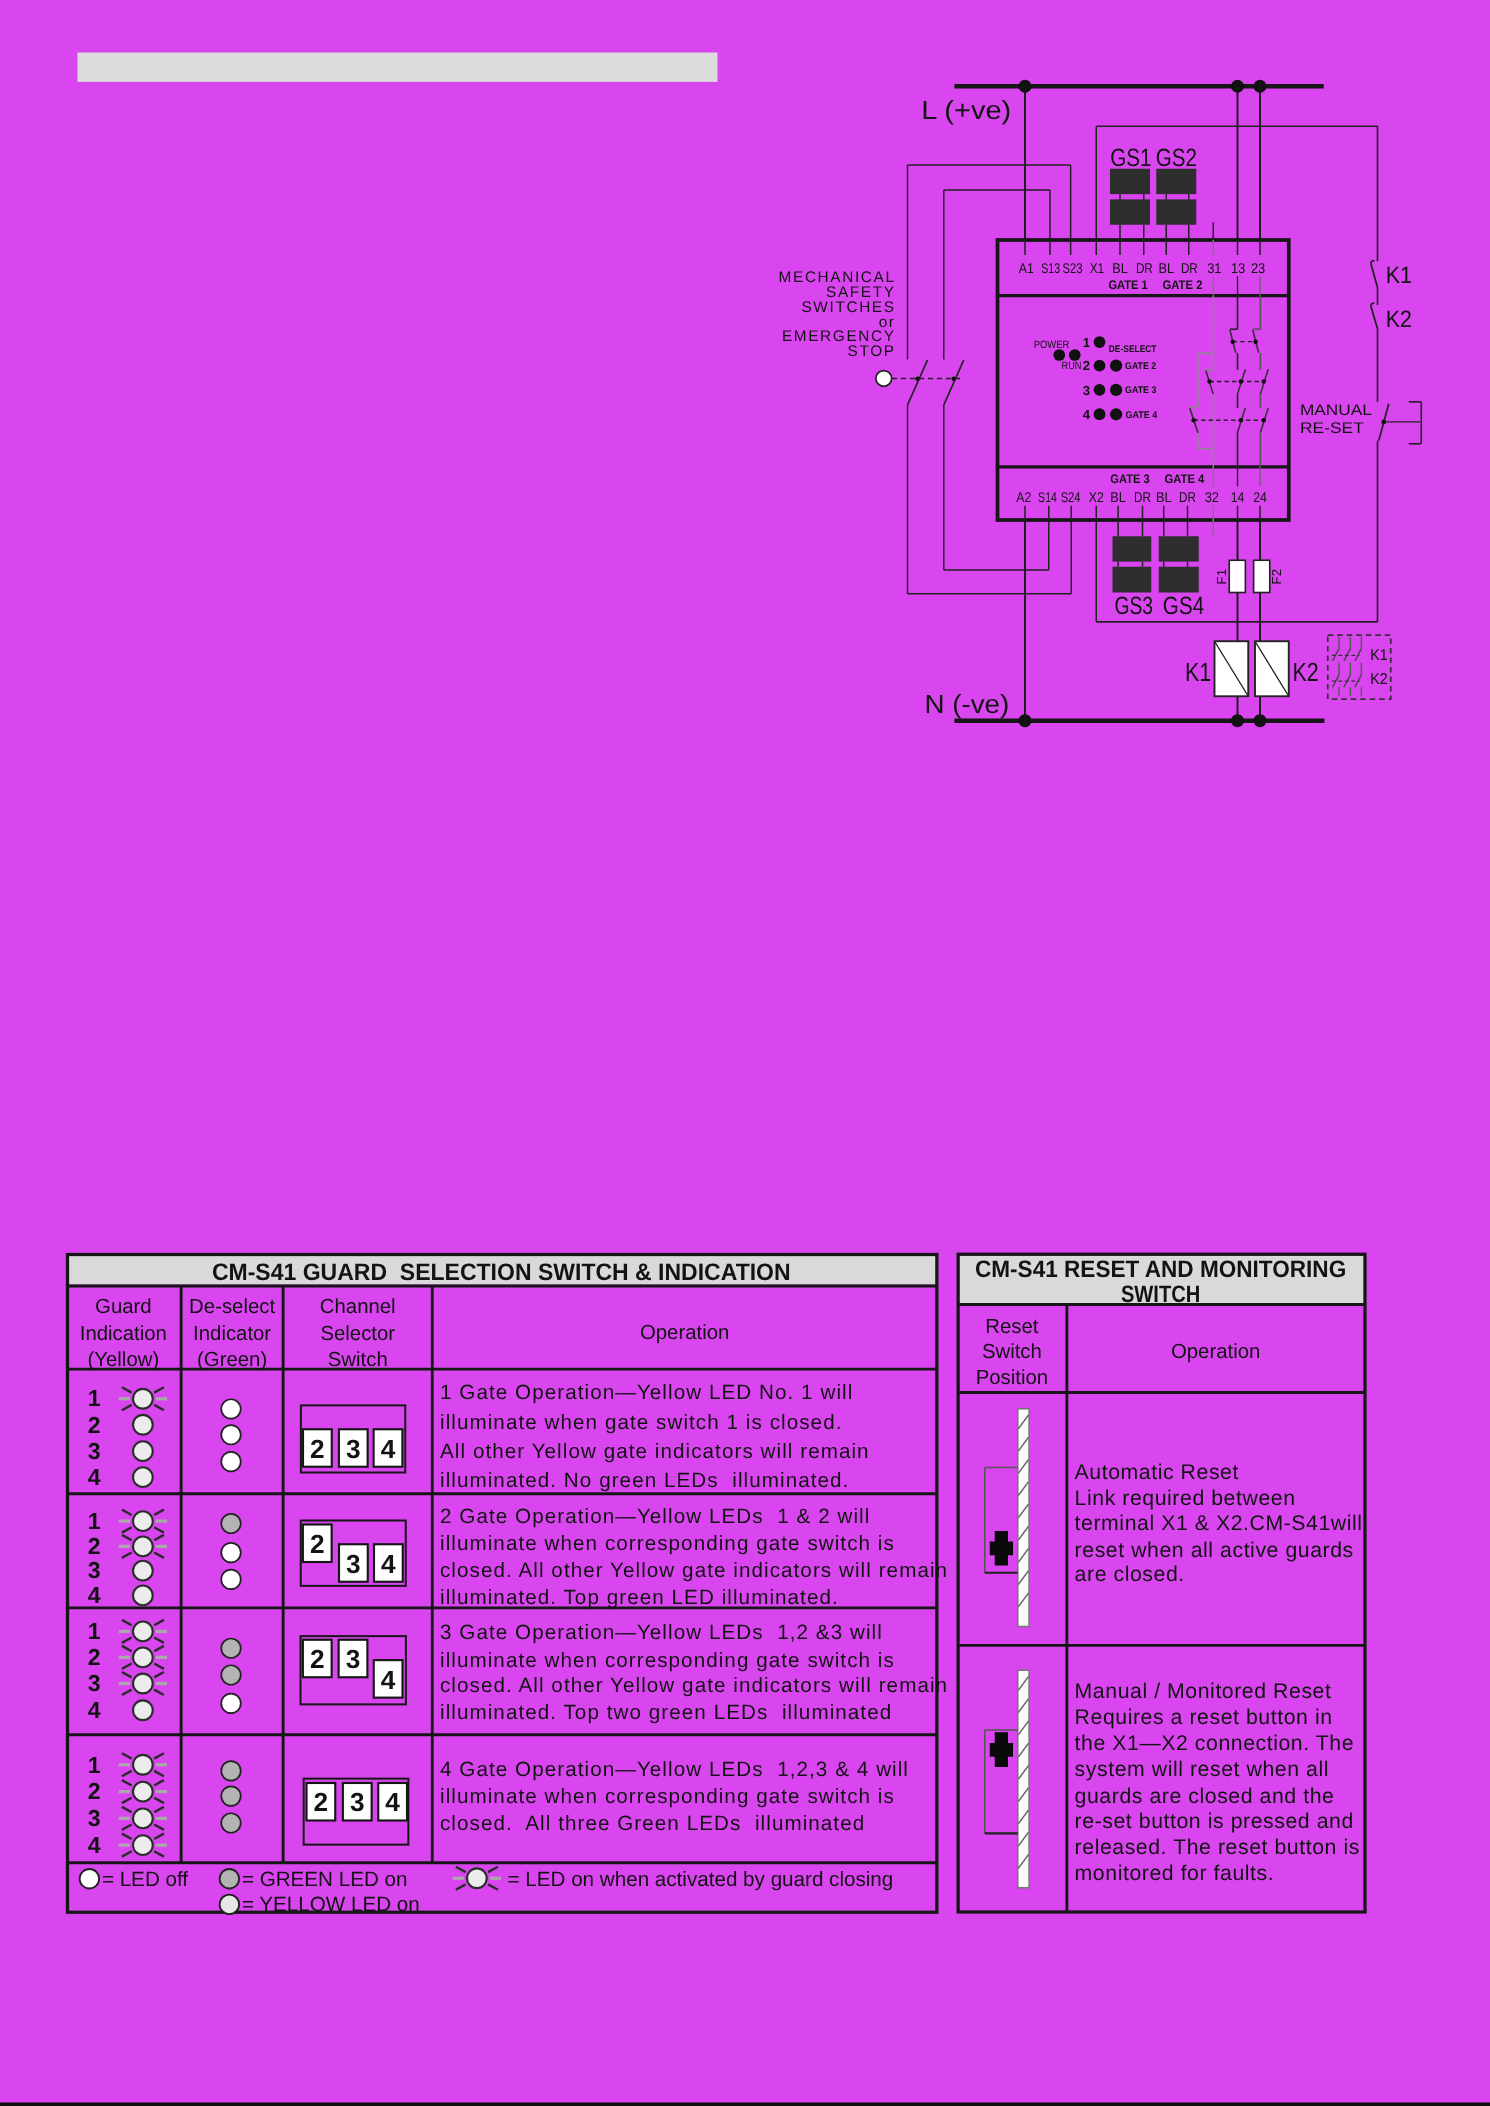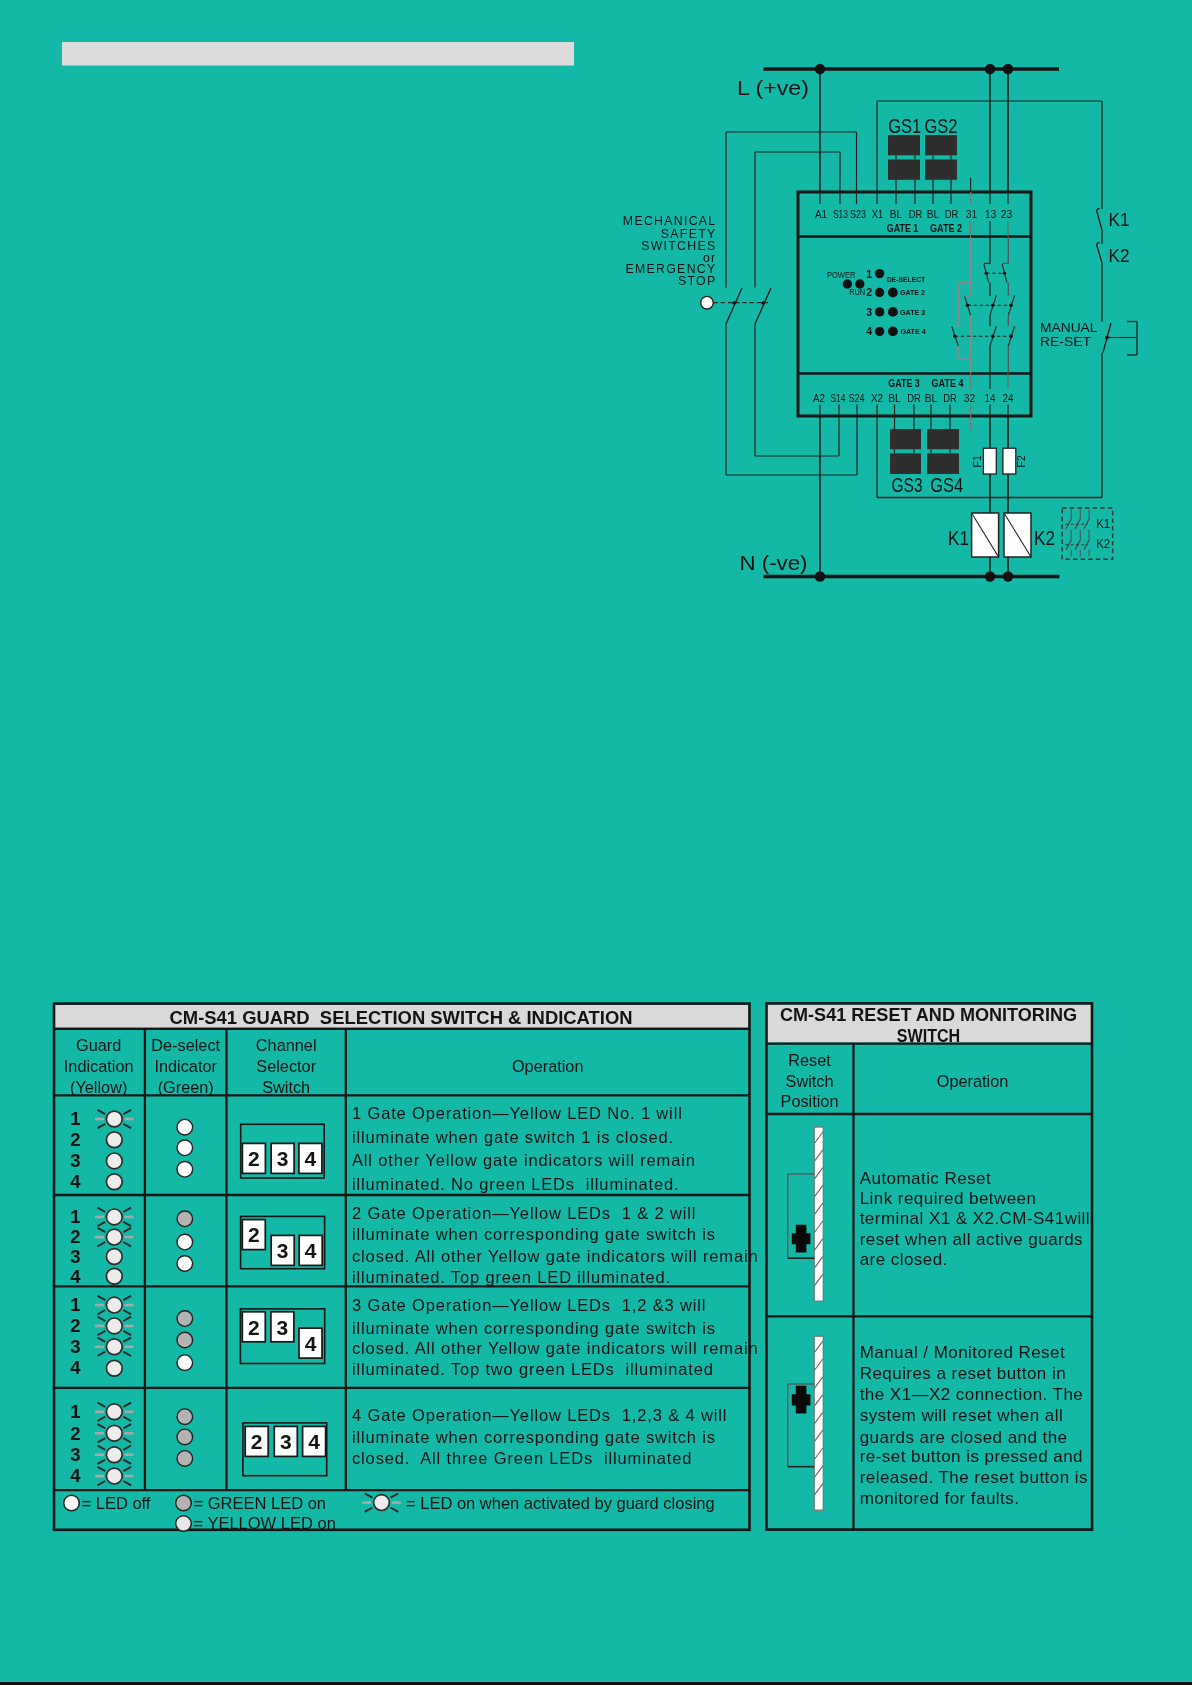--- a/index.html
+++ b/index.html
@@ -1,15 +1,15 @@
 <!DOCTYPE html>
 <html><head><meta charset="utf-8">
 <style>
 html,body{margin:0;padding:0;background:#fff;}
-#page{position:relative;width:1192px;height:1685px;background:#14b8a6;overflow:hidden;}
+#page{position:relative;width:1192px;height:1685px;background:#d946ef;overflow:hidden;}
 svg text{font-family:"Liberation Sans",sans-serif;}
 </style></head>
 <body>
 <div id="page">
 <svg width="1192" height="1685" viewBox="0 0 1192 1685">
 <rect x="62" y="42" width="512" height="23.5" fill="#dcdcdc"></rect>
 <line x1="763.5" y1="69" x2="1059" y2="69" stroke="#161616" stroke-width="3.6" stroke-linecap="butt"></line>
 <circle cx="820" cy="69" r="5.2" fill="#111"></circle>
 <circle cx="990" cy="69" r="5.2" fill="#111"></circle>
 <circle cx="1008" cy="69" r="5.2" fill="#111"></circle>

